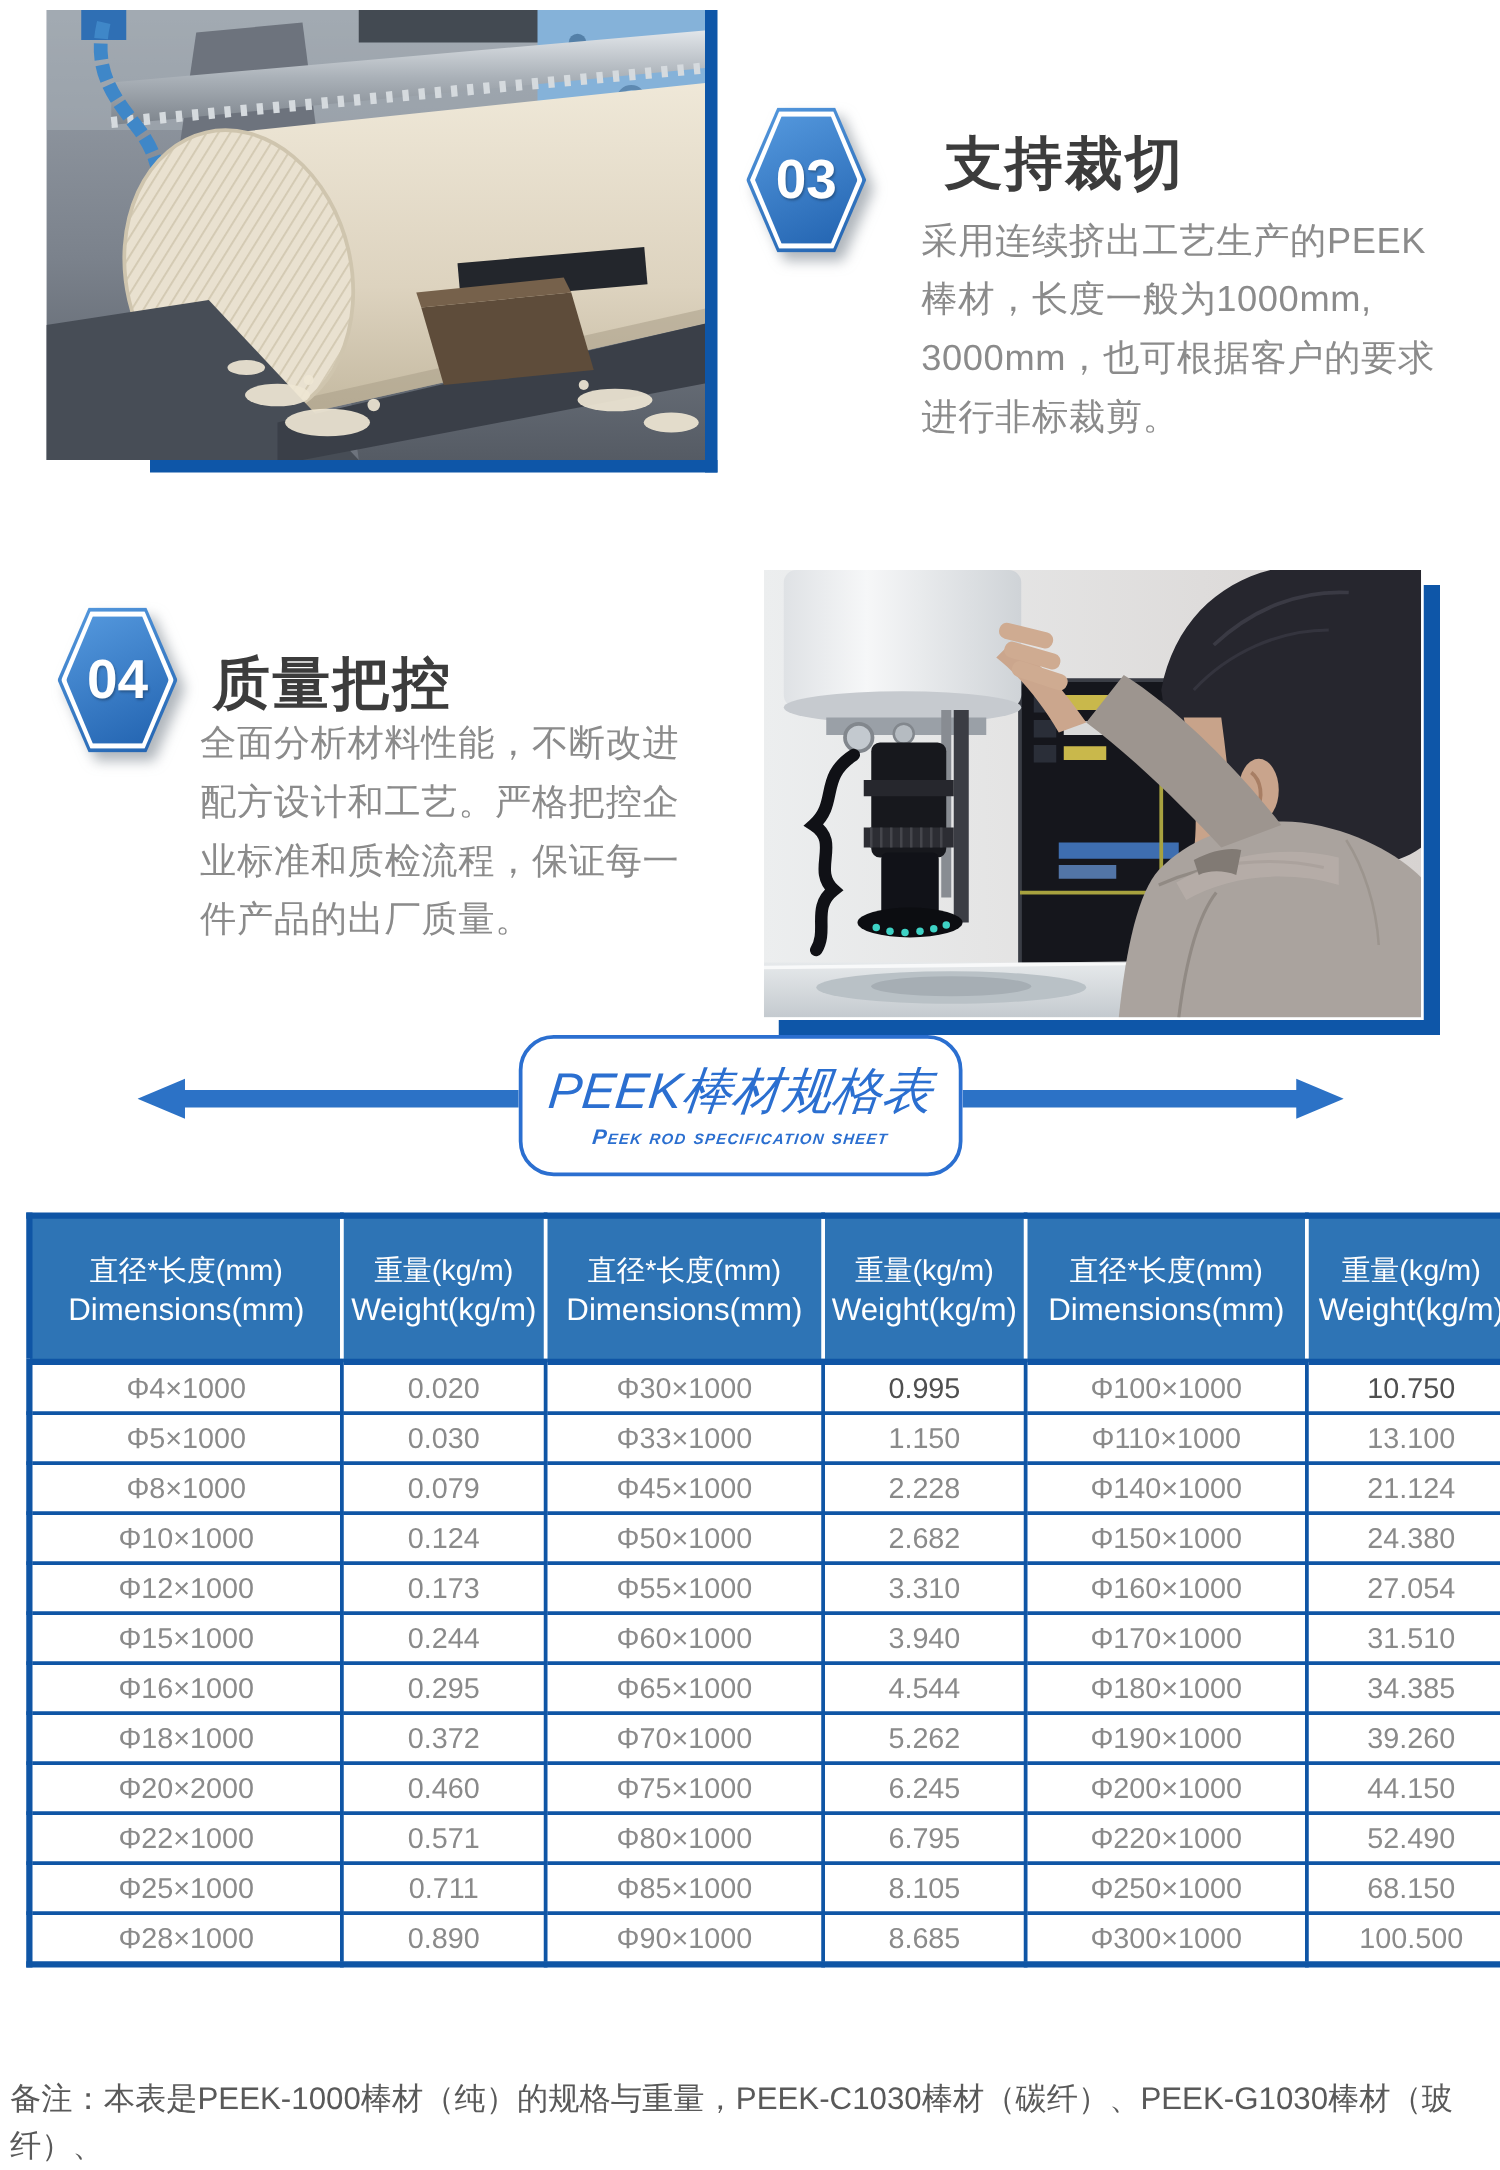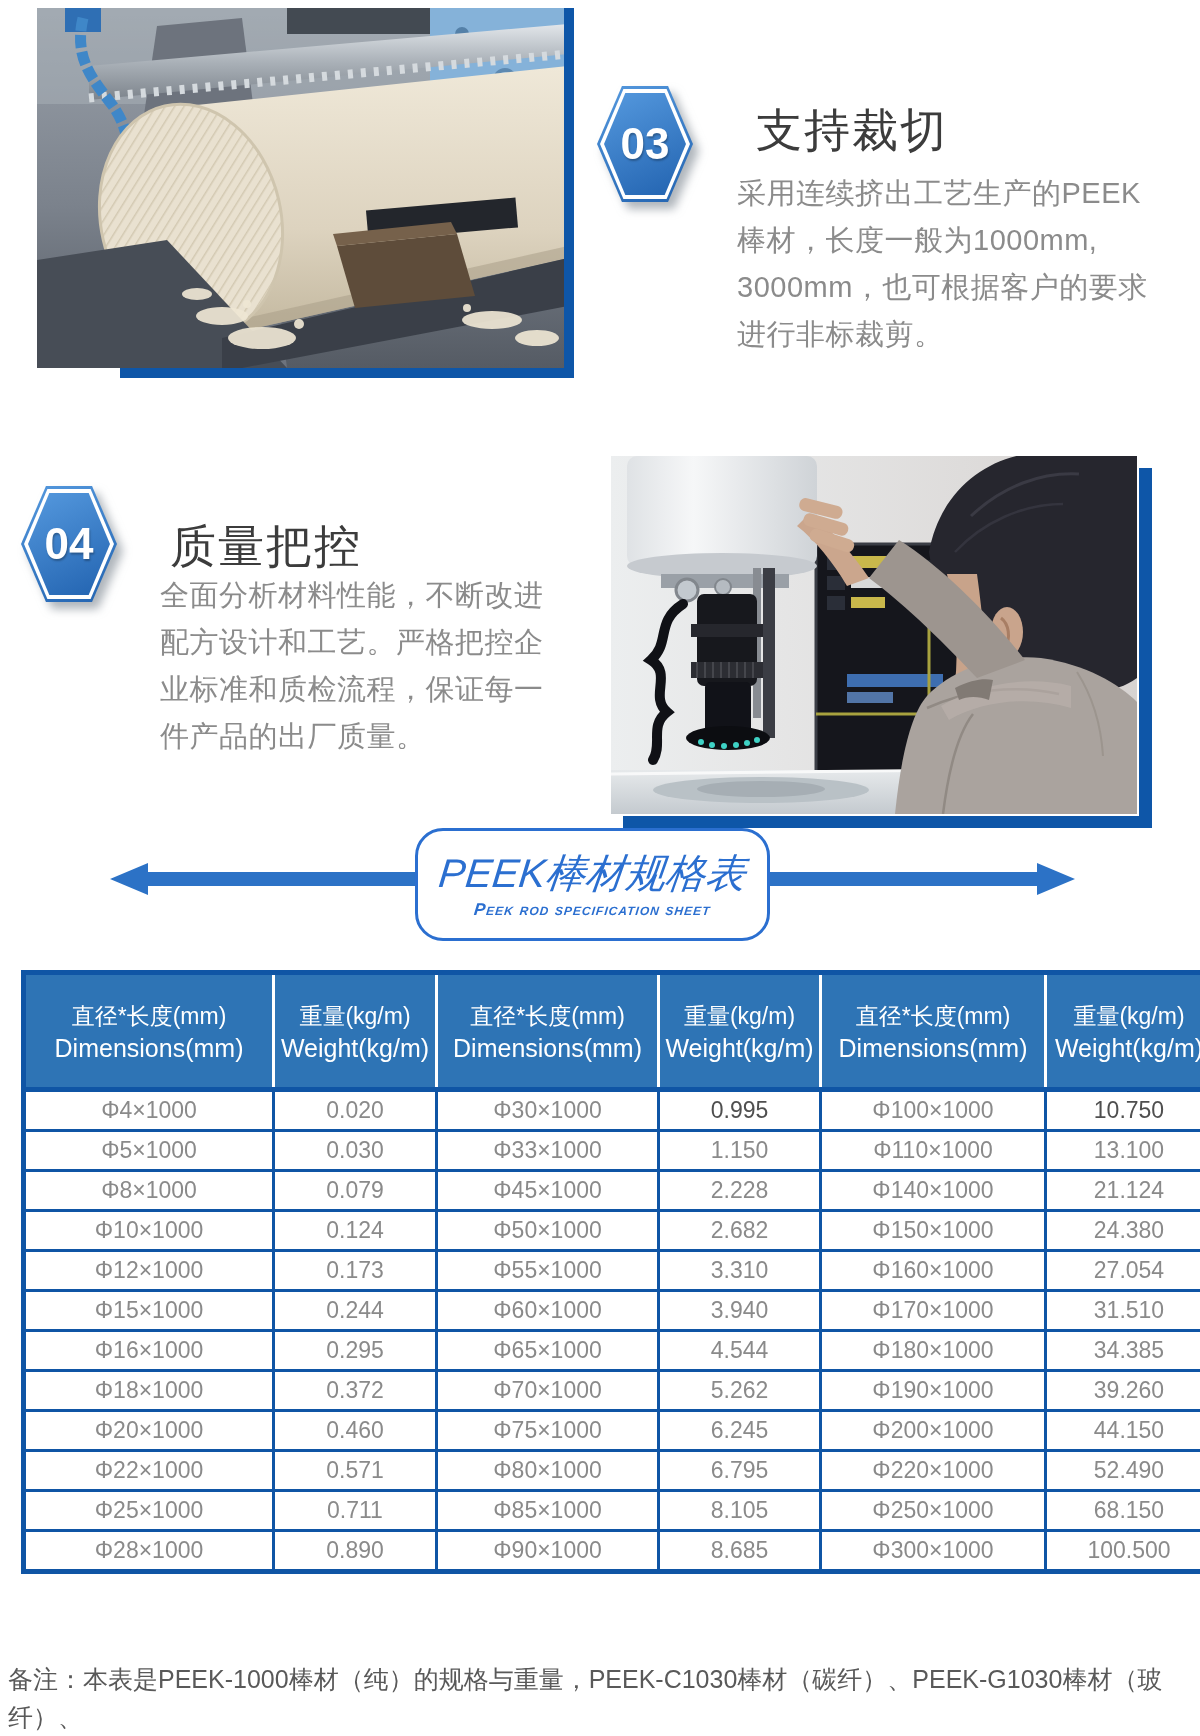--- a/index.html
+++ b/index.html
@@ -13,21 +13,21 @@
   .accent{position:absolute;background:var(--accent-bar-blue);}
   
   .hex-badge{position:absolute;width:96px;height:116px;filter:drop-shadow(6px 7px 5px rgba(110,120,132,.55));}
   .hex{position:absolute;inset:0;clip-path:polygon(26% 0,74% 0,100% 50%,74% 100%,26% 100%,0 50%);}
   .h-outer{background:linear-gradient(155deg,var(--badge-blue-light),var(--badge-blue-dark));}
   .h-mid{inset:3px;background:#ffffff;}
   .h-inner{inset:7px;background:linear-gradient(155deg,var(--badge-blue-light),var(--badge-blue-dark));}
   .hex-num{position:absolute;inset:0;display:flex;align-items:center;justify-content:center;
     color:#fff;font-size:44px;font-weight:700;text-shadow:1px 2px 2px rgba(0,0,0,.28);}
   
-  .sec-title{position:absolute;margin:0;font-size:46px;font-weight:400;color:var(--title-text);line-height:60px;letter-spacing:2px;}
+  .sec-title{position:absolute;margin:0;font-size:46px;font-weight:700;color:var(--title-text);line-height:60px;letter-spacing:2px;}
   .sec-body{position:absolute;font-size:29px;color:var(--body-text);line-height:47px;letter-spacing:.5px;}
   
   .arrow{position:absolute;}
   .banner{position:absolute;left:415px;top:828px;width:355px;height:113px;background:#fff;
     border:3px solid var(--banner-blue);border-radius:28px;box-sizing:border-box;z-index:2;
     display:flex;flex-direction:column;align-items:center;justify-content:center;}
   .banner-title{font-size:40px;font-style:italic;color:var(--banner-blue);transform:skewX(-6deg);line-height:46px;}
   .banner-sub{font-size:17px;font-style:italic;font-weight:700;color:var(--banner-blue);
     font-variant:small-caps;letter-spacing:1px;transform:skewX(-6deg);margin-top:4px;}
   
@@ -116,21 +116,21 @@
     <span class="hex-num">03</span>
   </div>
   <h2 class="sec-title" style="left:756px;top:100px;">支持裁切</h2>
   <div class="sec-body" style="left:737px;top:170px;">
       <div>采用连续挤出工艺生产的PEEK</div>
       <div>棒材，长度一般为1000mm,</div>
       <div>3000mm，也可根据客户的要求</div>
       <div>进行非标裁剪。</div>
     </div>
 
-  <div class="hex-badge" style="left:21px;top:486px;">
+  <div class="hex-badge" style="left:46px;top:486px;">
     <div class="hex h-outer"></div>
     <div class="hex h-mid"></div>
     <div class="hex h-inner"></div>
     <span class="hex-num">04</span>
   </div>
   <h2 class="sec-title" style="left:170px;top:516px;">质量把控</h2>
   <div class="sec-body" style="left:160px;top:572px;">
       <div>全面分析材料性能，不断改进</div>
       <div>配方设计和工艺。严格把控企</div>
       <div>业标准和质检流程，保证每一</div>
@@ -334,21 +334,21 @@
         </tr>
         <tr>
           <td>Φ18×1000</td>
           <td>0.372</td>
           <td>Φ70×1000</td>
           <td>5.262</td>
           <td>Φ190×1000</td>
           <td>39.260</td>
         </tr>
         <tr>
-          <td>Φ20×1000</td>
+          <td>Φ20×2000</td>
           <td>0.460</td>
           <td>Φ75×1000</td>
           <td>6.245</td>
           <td>Φ200×1000</td>
           <td>44.150</td>
         </tr>
         <tr>
           <td>Φ22×1000</td>
           <td>0.571</td>
           <td>Φ80×1000</td>

